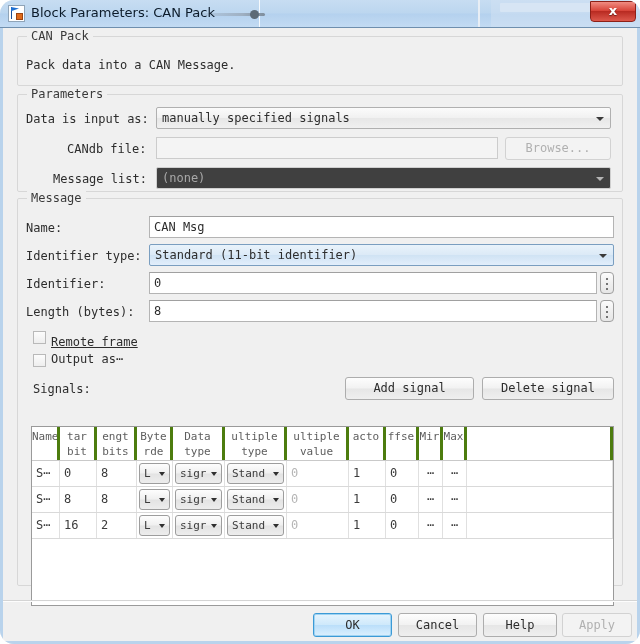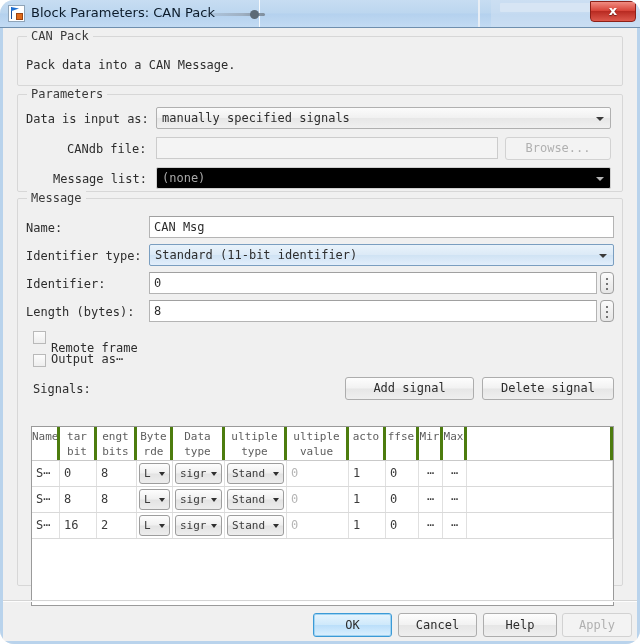--- a/index.html
+++ b/index.html
@@ -202,21 +202,21 @@
     line-height: 20px;
     white-space: nowrap;
     overflow: hidden;
     cursor: pointer;
   }
   .combo.focused {
     background: linear-gradient(to bottom, #e9f3fb 0%, #dceaf7 48%, #d0e3f4 52%, #e2eefb 100%);
     border-color: #7a9ec0;
   }
   .combo.disabled {
-    background: #000000;
+    background: #404040;
     border-color: #cfcfcf;
     color: #a8a8a8;
     cursor: default;
   }
   .combo .arrow {
     position: absolute;
     right: 6px; top: 9px;
     width: 0; height: 0;
     border-left: 4px solid transparent;
     border-right: 4px solid transparent;
@@ -451,21 +451,21 @@
 
       <div class="lbl" style="left:8px; top:106px;">Length (bytes):</div>
       <div class="tf" style="left:131px; top:101px; width:448px;">8</div>
       <div class="spin" style="left:582px; top:101px;">
         <i></i>
           <i></i>
           <i></i>
       </div>
 
       <div class="cb-box" style="left:15px; top:132px;"></div>
-      <div class="lbl" style="left:33px; top:142px;">Remote frame</div>
+      <div class="lbl" style="left:33px; top:136px;text-decoration:underline;">Remote frame</div>
 
       <div class="cb-box" style="left:15px; top:155px;"></div>
       <div class="lbl" style="left:33px; top:153px;">Output as⋯</div>
 
       <div class="lbl" style="left:15px; top:183px;">Signals:</div>
       <div class="btn" style="left:327px; top:178px; width:129px;">Add signal</div>
       <div class="btn" style="left:464px; top:178px; width:132px;">Delete signal</div>
     </div>
 
     <div id="signals-table">

